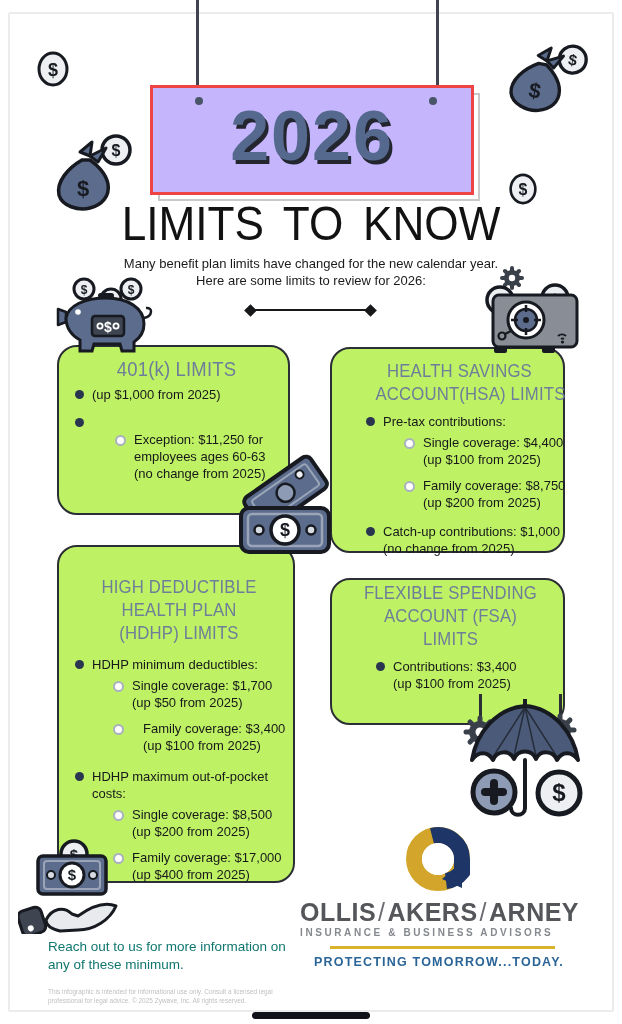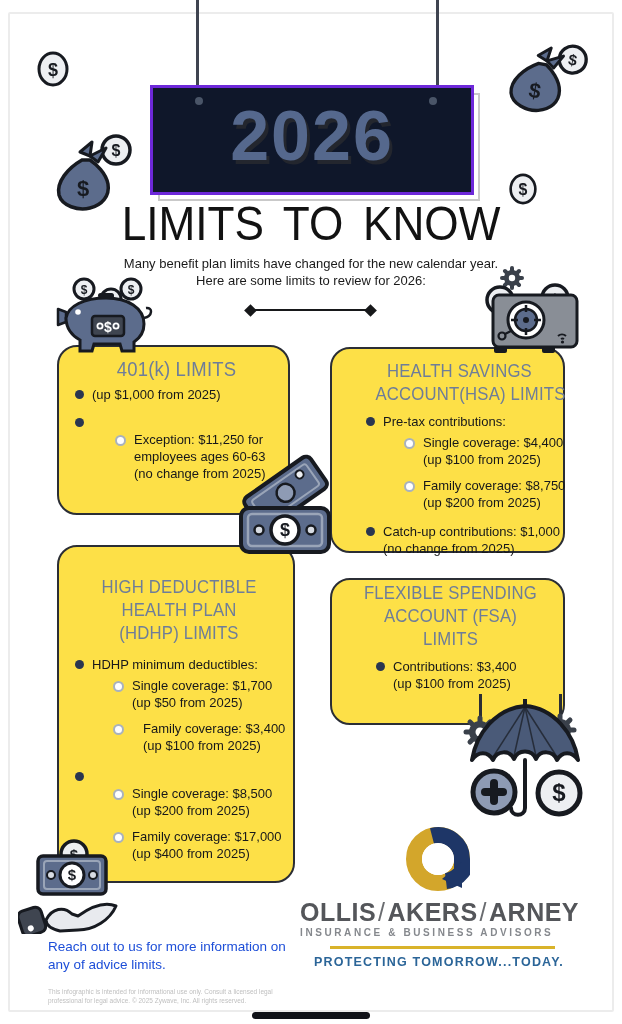--- a/index.html
+++ b/index.html
@@ -5,53 +5,53 @@
   html,body{margin:0;padding:0;background:#fff;}
   #canvas{position:relative;width:622px;height:1024px;background:#ffffff;overflow:hidden;
           font-family:"Liberation Sans",sans-serif;color:#17181A;}
   .abs{position:absolute;}
   
   .frame{left:8px;top:12px;width:602px;height:996px;border:2px solid #ececec;border-radius:2px;z-index:0;}
   
   .string{width:2.5px;background:#3F4450;z-index:1;}
   
   .sign-shadow{left:158px;top:93px;width:318px;height:104px;border:2px solid #c9c9c9;background:#fff;z-index:1;}
-  .sign{left:150px;top:85px;width:318px;height:104px;border:3px solid #6d28d9;background:#0f172a;z-index:2;}
+  .sign{left:150px;top:85px;width:318px;height:104px;border:3px solid #ef4444;background:#c4b5fd;z-index:2;}
   .nail{position:absolute;width:8px;height:8px;border-radius:50%;background:#4A5568;top:9px;}
   .year{position:absolute;left:0;right:0;top:8px;text-align:center;font-size:70px;font-weight:700;
         letter-spacing:2px;color:#55688D;text-shadow:3px 4px 0 #23262E;}
   .main-title{left:0;top:196px;width:622px;text-align:center;font-size:48px;font-weight:400;color:#121212;
         transform:scaleX(0.92);word-spacing:8px;z-index:2;}
   .intro{left:61px;top:255px;width:500px;text-align:center;font-size:13px;line-height:17px;color:#1a1a1a;z-index:2;}
   
   .divider{left:248px;top:304px;width:125px;height:12px;z-index:2;}
   .divider .bar{position:absolute;left:2px;right:2px;top:5px;height:2px;background:#17181A;}
   .divider .dia{position:absolute;top:1.5px;width:9px;height:9px;background:#17181A;transform:rotate(45deg);}
   
-  .box{background:#fde047;border:2.5px solid #2B2E35;border-radius:20px;box-sizing:border-box;
+  .box{background:#bef264;border:2.5px solid #2B2E35;border-radius:20px;box-sizing:border-box;
        padding:10px 8px 8px 14px;z-index:2;}
   .box-title{text-align:center;color:#6E7D99;font-size:19px;font-weight:500;letter-spacing:.2px;
        transform:scaleX(0.88);transform-origin:center top;margin-bottom:8px;}
   .box-title .tl{display:block;line-height:23px;white-space:nowrap;}
   .li{display:flex;margin:0 0 11px 0;font-size:13px;line-height:17px;color:#17181A;}
   .li .dot{flex:0 0 auto;width:9px;height:9px;border-radius:50%;background:#2A3650;margin:4px 8px 0 2px;}
   .li.sub{margin-left:38px;margin-bottom:9px;}
   .li.sub .dot{background:#fff;border:2px solid #A9B2BE;width:7px;height:7px;}
   .li.tight{margin-bottom:4px;}
   .ln{display:block;white-space:nowrap;}
   
   .brand-name{left:300px;top:898px;width:276px;text-align:center;font-size:25px;font-weight:600;
        color:#54565A;letter-spacing:.5px;white-space:nowrap;z-index:2;}
   .brand-name .sep{font-weight:300;color:#6a6c70;padding:0 2px;}
   .brand-sub{left:300px;top:927px;width:276px;font-size:10px;letter-spacing:2.6px;
        font-weight:600;color:#85888D;white-space:nowrap;z-index:2;}
   .gold-line{left:330px;top:946px;width:225px;height:2.5px;background:#D9B32A;z-index:2;}
   .tagline{left:280px;top:955px;width:318px;text-align:center;font-size:12.5px;font-weight:700;
        letter-spacing:1.2px;color:#2B6598;white-space:nowrap;z-index:2;}
-  .contact{left:48px;top:938px;font-size:13.5px;line-height:18px;color:#1d4ed8;z-index:2;}
+  .contact{left:48px;top:938px;font-size:13.5px;line-height:18px;color:#0f766e;z-index:2;}
   .disclaimer{left:48px;top:988px;font-size:9px;line-height:12px;color:#bfbfbf;
        transform:scale(0.72);transform-origin:left top;white-space:nowrap;z-index:2;}
   .bottom-bar{left:252px;top:1012px;width:118px;height:7px;border-radius:3.5px;background:#101218;z-index:3;}
   .icon{z-index:3;}
   svg text{font-family:"Liberation Sans",sans-serif;}
 </style>
 </head>
 <body>
 
 <div id="canvas">
@@ -236,20 +236,24 @@
     </div>
     <div class="li sub" style="margin-bottom:14px;gap:11px;">
       <span class="dot"></span>
       <span class="txt">
         <span class="ln">Family coverage: $3,400</span>
         <span class="ln">(up $100 from 2025)</span>
       </span>
     </div>
     <div class="li tight">
       <span class="dot"></span>
+      <span class="txt">
+        <span class="ln">HDHP maximum out-of-pocket</span>
+        <span class="ln">costs:</span>
+      </span>
     </div>
     <div class="li sub">
       <span class="dot"></span>
       <span class="txt">
         <span class="ln">Single coverage: $8,500</span>
         <span class="ln">(up $200 from 2025)</span>
       </span>
     </div>
     <div class="li sub">
       <span class="dot"></span>
@@ -355,21 +359,21 @@
   </svg>
   <div class="abs brand-name">
     <span>OLLIS</span><span class="sep">/</span><span>AKERS</span><span class="sep">/</span><span>ARNEY</span>
   </div>
   <div class="abs brand-sub">INSURANCE &amp; BUSINESS ADVISORS</div>
   <div class="abs gold-line"></div>
   <div class="abs tagline">PROTECTING TOMORROW...TODAY.</div>
 
   <div class="abs contact">
     <span class="ln">Reach out to us for more information on</span>
-    <span class="ln">any of advice limits.</span>
+    <span class="ln">any of these minimum.</span>
   </div>
   <div class="abs disclaimer">
     <span class="ln">This infographic is intended for informational use only. Consult a licensed legal</span>
     <span class="ln">professional for legal advice. © 2025 Zywave, Inc. All rights reserved.</span>
   </div>
 
   <div class="abs bottom-bar"></div>
 
 </div>
 

